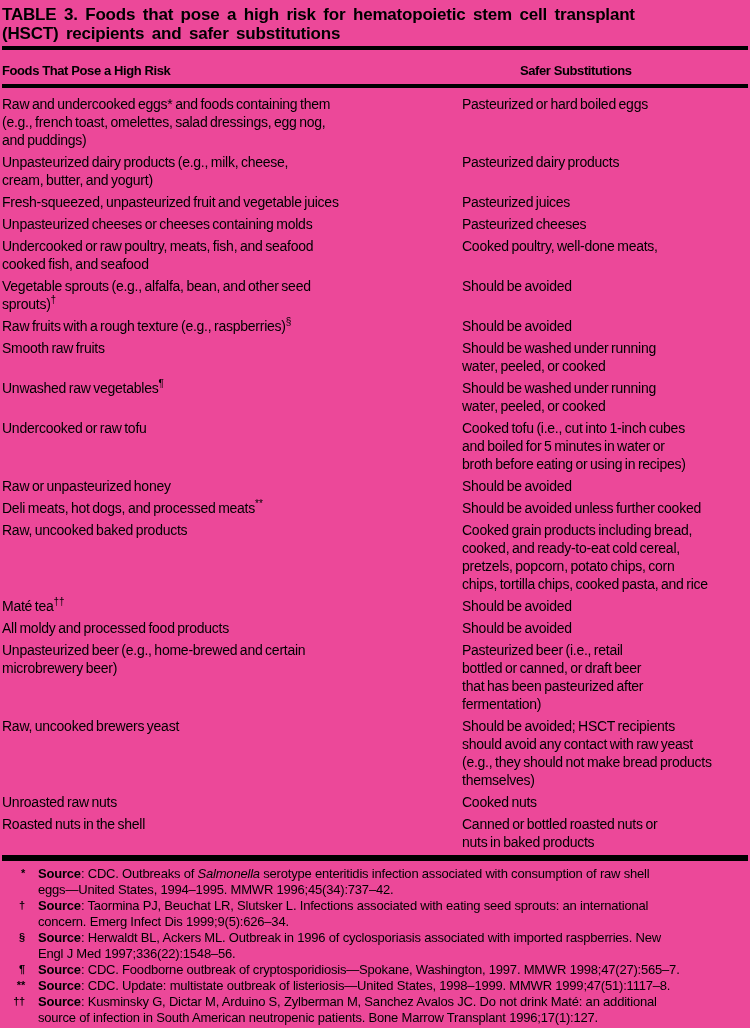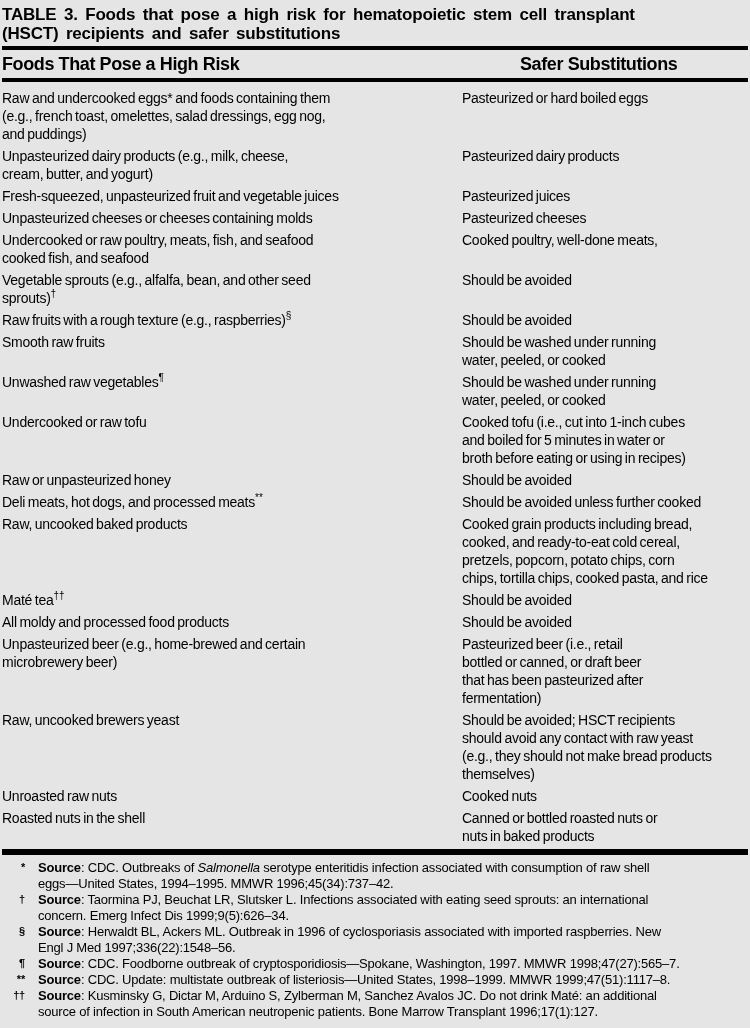--- a/index.html
+++ b/index.html
@@ -1,32 +1,32 @@
 <!DOCTYPE html>
 <html><head>
 <meta charset="utf-8">
 <style>
   html,body { margin:0; padding:0; background:#ffffff; }
   .page {
     width:750px; height:1028px; box-sizing:border-box; overflow:hidden;
-    background:#e5e5e5; color:#000000;
+    background:#ec4899; color:#000000;
     font-family:"Liberation Sans", sans-serif;
     padding:5px 2px 0 2px; position:relative;
   }
   .title {
     font-weight:bold; font-size:17px; line-height:19px;
     letter-spacing:-0.2px; word-spacing:3px; white-space:pre-line;
   }
   .rule { background:#000000; width:746px; }
   .rule-title { height:4px; margin-top:3px; }
   .rule-header { height:4px; }
   .rule-bottom { height:6px; margin-top:2px; }
   .hdr-row {
-    display:flex; font-weight:bold; font-size:18px; line-height:15px;
-    letter-spacing:-0.4px; padding:7px 0 6px 0;
+    display:flex; font-weight:bold; font-size:13px; line-height:15px;
+    letter-spacing:-0.4px; padding:13px 0 6px 0;
   }
   .hdr-l { flex:0 0 450px; }
   .hdr-r { flex:1; padding-left:68px; }
   .tbody {
     padding-top:7px; font-size:14px; line-height:18px;
     letter-spacing:-0.25px; word-spacing:-1px;
   }
   .row { display:flex; margin-bottom:4px;gap:10px; }
   .cell-l { flex:0 0 450px; box-sizing:border-box; padding-right:14px; white-space:pre-line; }
   .cell-r { flex:1; white-space:pre-line; }

